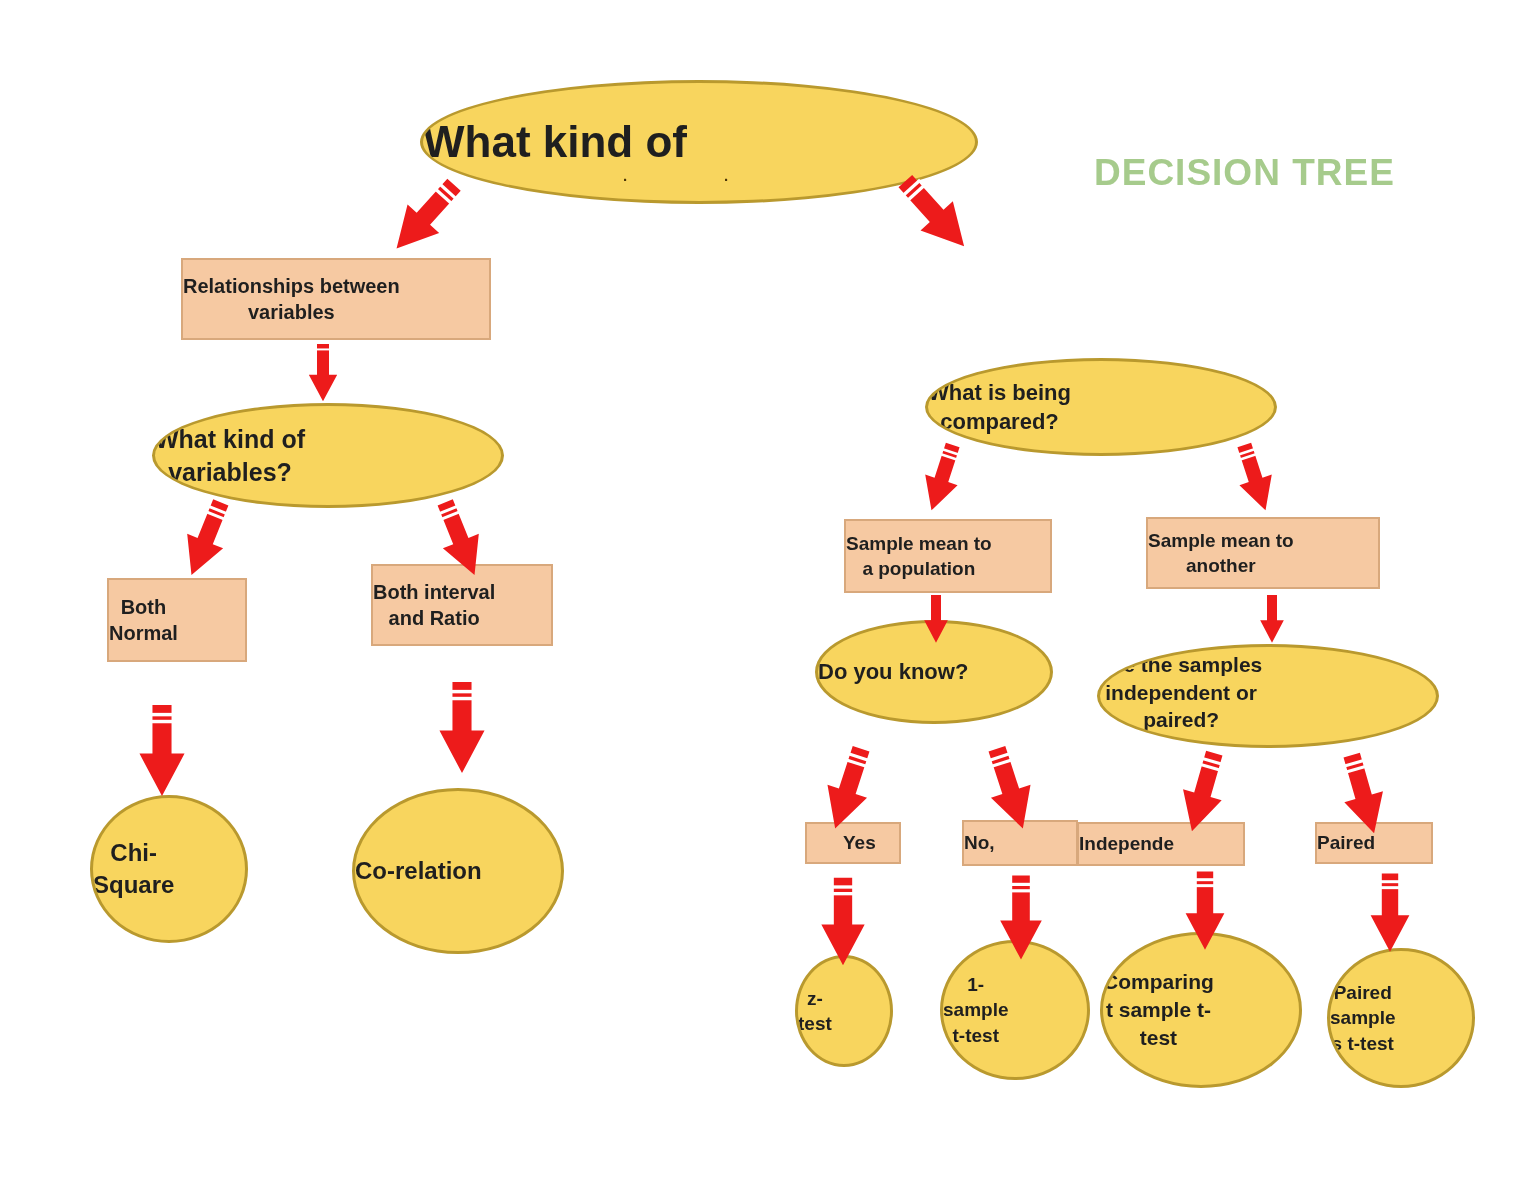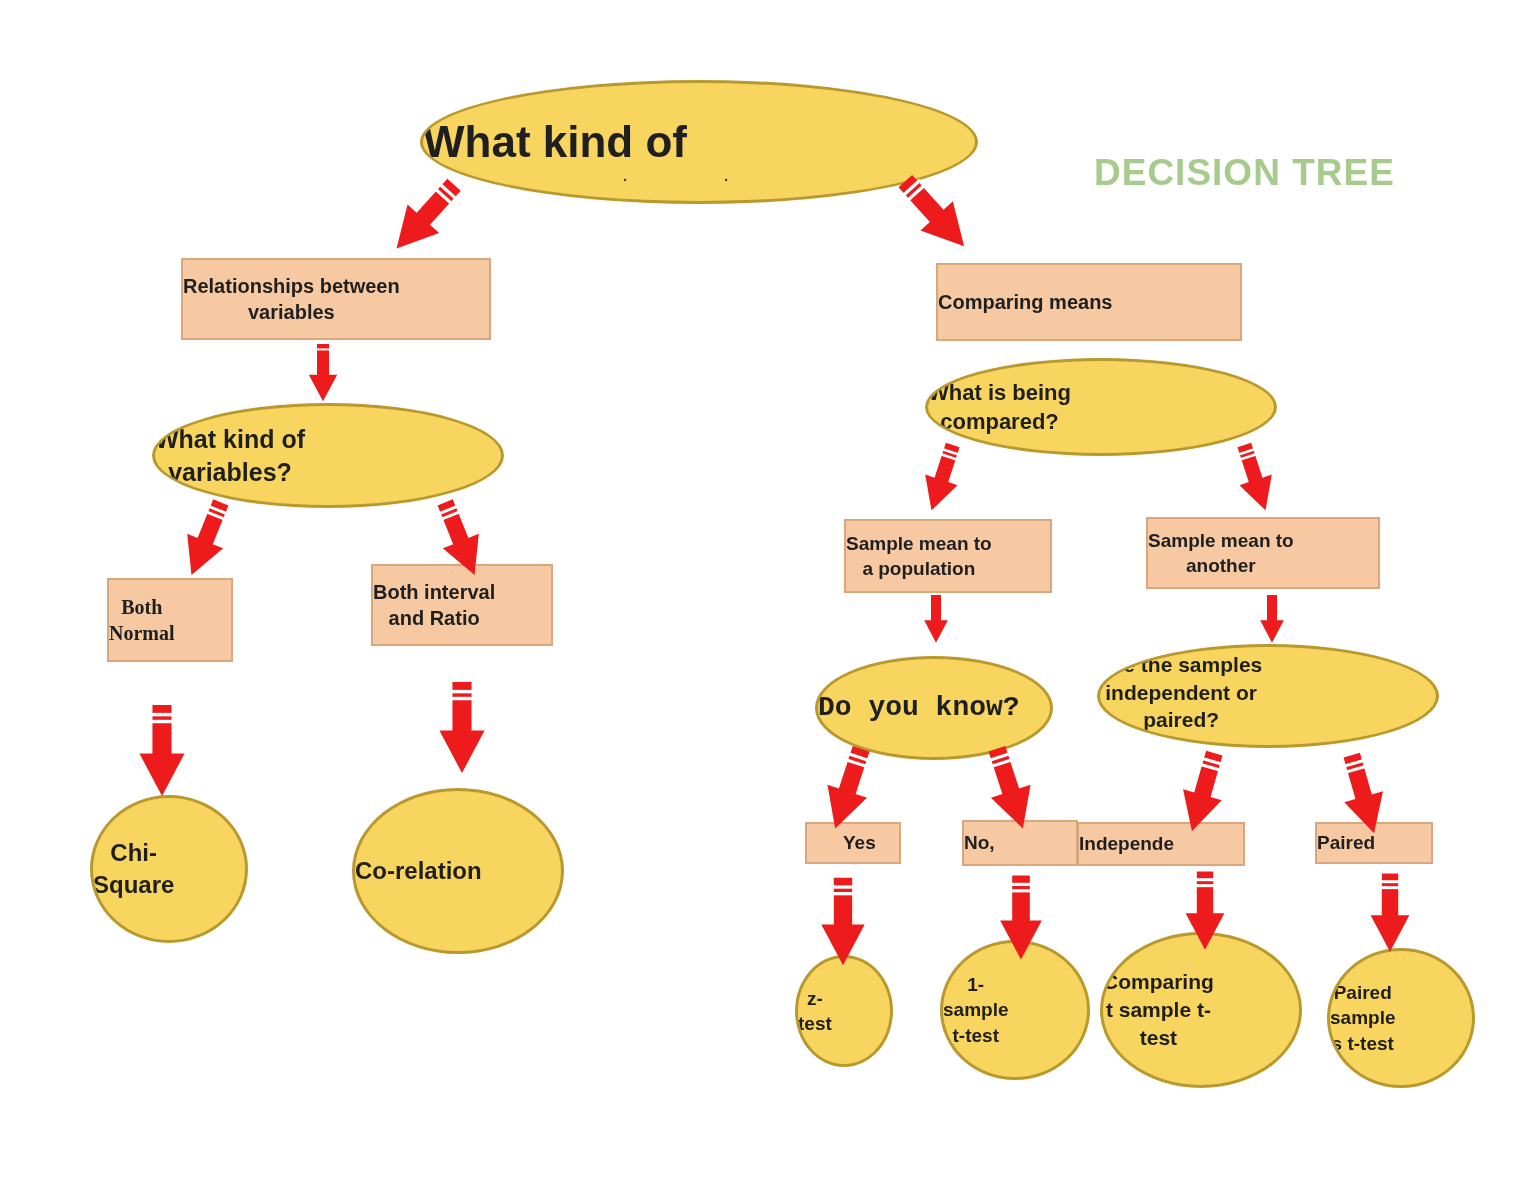--- a/index.html
+++ b/index.html
@@ -55,51 +55,48 @@
 
   <div class="node ellipse" style="left:420px;top:80px;width:558px;height:124px;font-size:44px;">
     <div class="label">What kind of</div>
     <div class="fragment" style="top:88px;">·  ·</div>
   </div>
 
   <div class="node box" style="left:181px;top:258px;width:310px;height:82px;font-size:20px;">
     <div class="label">Relationships between
 variables</div>
   </div>
-  <div class="node box" style="left:936px;top:263px;width:306px;height:78px;font-size:20px;">
-    <div class="label">Comparing means</div>
-  </div>
 
   <div class="node ellipse" style="left:152px;top:403px;width:352px;height:105px;font-size:25px;">
     <div class="label">What kind of
 variables?</div>
   </div>
   <div class="node ellipse" style="left:925px;top:358px;width:352px;height:98px;font-size:22px;">
     <div class="label">What is being
 compared?</div>
   </div>
 
-  <div class="node box" style="left:107px;top:578px;width:126px;height:84px;font-size:20px;font-family:Liberation Serif, serif;">
+  <div class="node box" style="left:107px;top:578px;width:140px;height:84px;font-size:20px;">
     <div class="label">Both
 Normal</div>
   </div>
   <div class="node box" style="left:371px;top:564px;width:182px;height:82px;font-size:20px;">
     <div class="label">Both interval
 and Ratio</div>
   </div>
   <div class="node box" style="left:844px;top:519px;width:208px;height:74px;font-size:19px;">
     <div class="label">Sample mean to
 a population</div>
   </div>
   <div class="node box" style="left:1146px;top:517px;width:234px;height:72px;font-size:19px;">
     <div class="label">Sample mean to
 another</div>
   </div>
 
-  <div class="node ellipse" style="left:815px;top:656px;width:238px;height:104px;font-size:28px;font-family:Liberation Mono, monospace;">
+  <div class="node ellipse" style="left:815px;top:620px;width:238px;height:104px;font-size:22px;">
     <div class="label">Do you know?</div>
   </div>
   <div class="node ellipse" style="left:1097px;top:644px;width:342px;height:104px;font-size:21px;align-items:flex-start;">
     <div class="label" style="padding-top:4px;">Are the samples
 independent or
 paired?</div>
   </div>
 
   <div class="node box" style="left:805px;top:822px;width:96px;height:42px;font-size:19px;padding-left:36px;">
     <div class="label">Yes</div>

